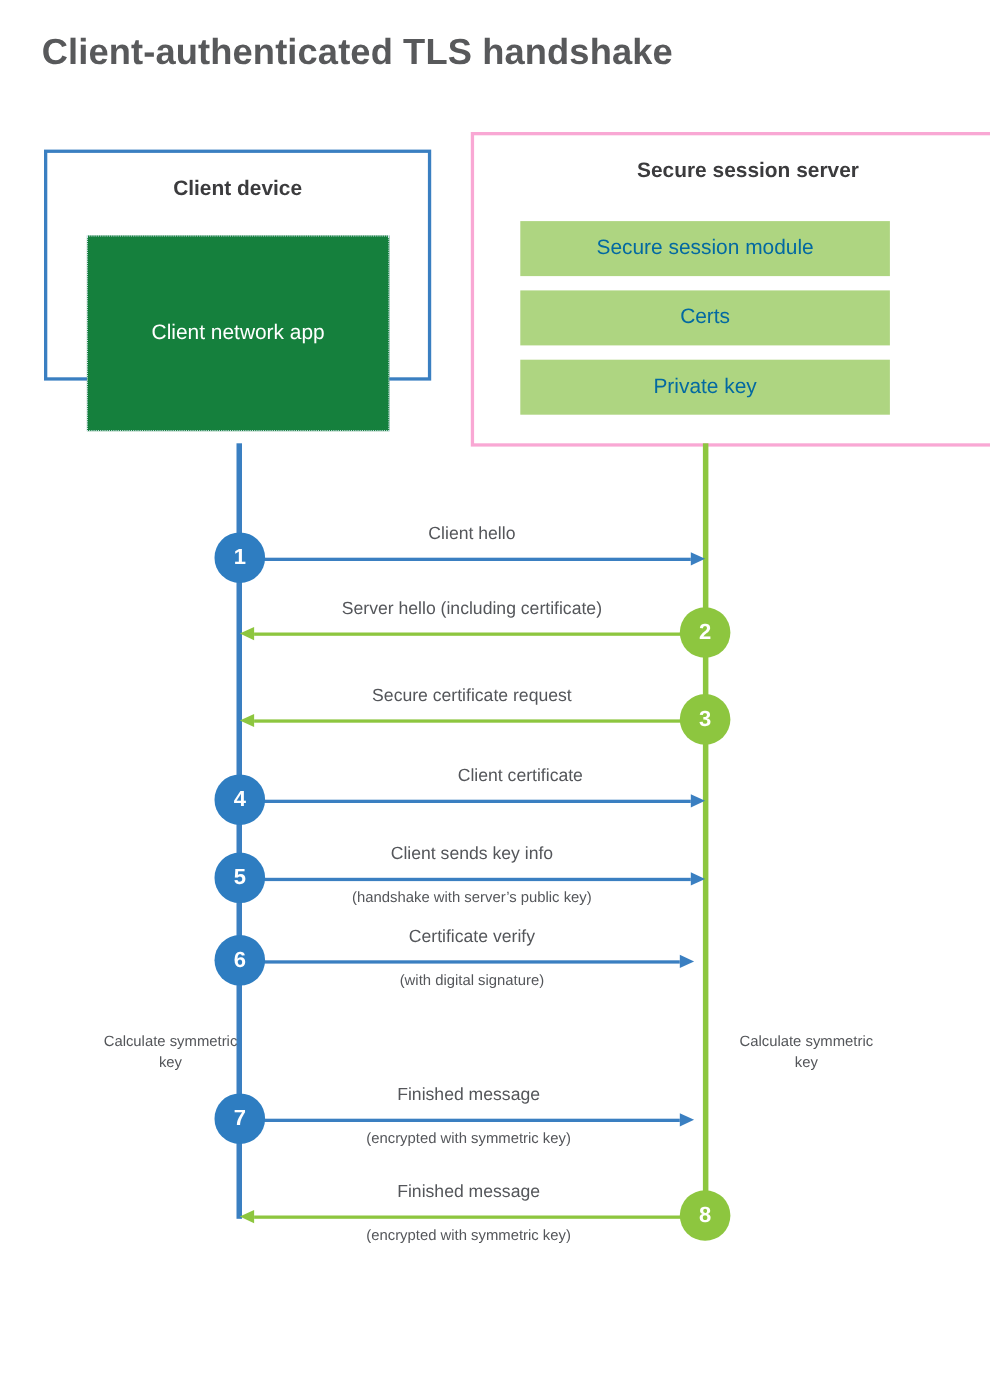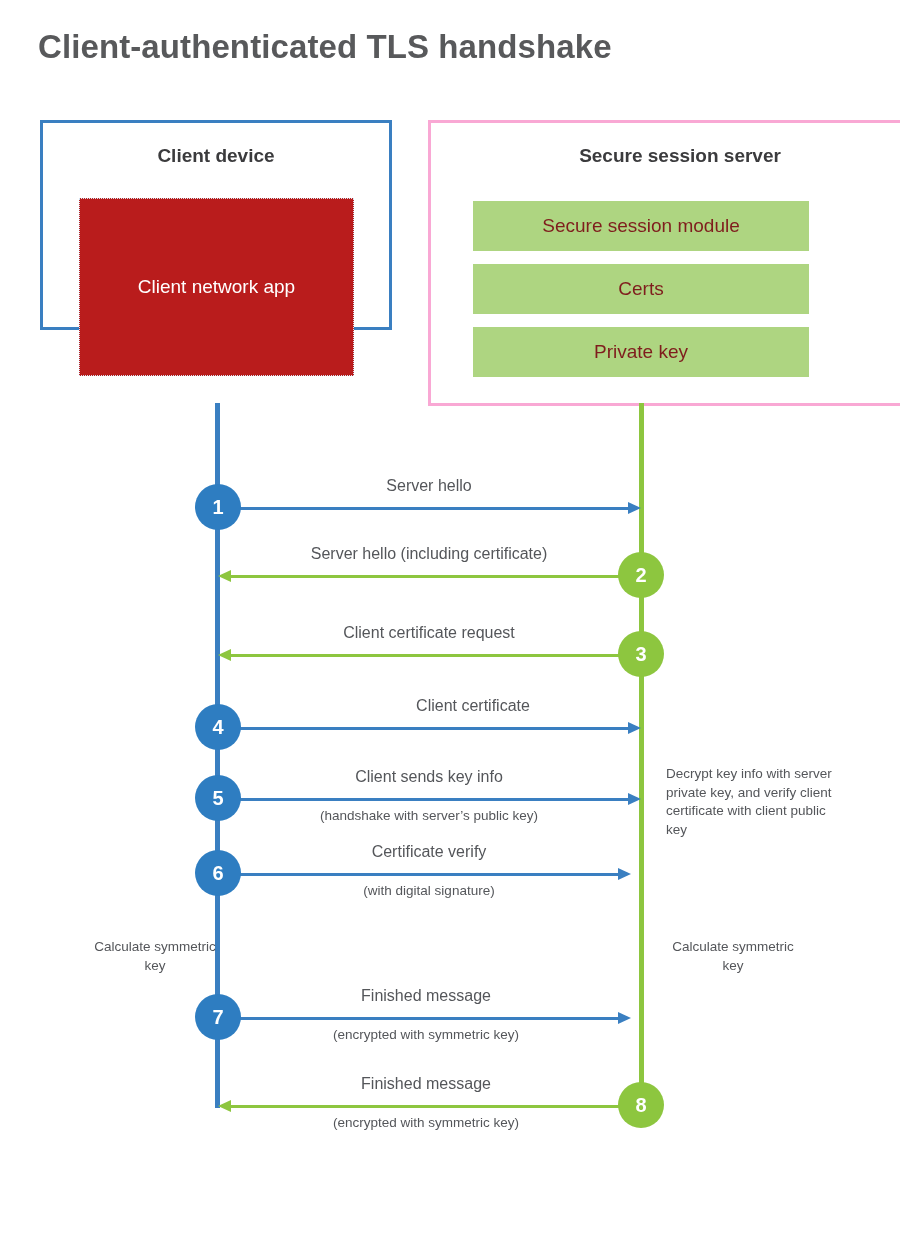--- a/index.html
+++ b/index.html
@@ -32,21 +32,21 @@
   }
 
   
   .entity-box {
     position: absolute;
     background: #ffffff;
     box-sizing: border-box;
   }
   .entity-box.client {
     left: 40px;
-    top: 120px;
+    top: 136px;
     width: 352px;
     height: 210px;
     border: 3px solid #3a7fc1;
   }
   .entity-box.server {
     left: 428px;
     top: 120px;
     width: 504px;
     height: 286px;
     border: 3px solid #f9a8d4;
@@ -62,42 +62,42 @@
     color: #3b3b3d;
   }
 
   
   .client-app-panel {
     position: absolute;
     left: 36px;
     top: 75px;
     width: 275px;
     height: 178px;
-    background: #b91c1c;
+    background: #15803d;
     border: 1px dotted #d9e6f3;
     box-sizing: border-box;
     display: flex;
     align-items: center;
     justify-content: center;
     text-align: center;
     color: #ffffff;
     font-size: 19px;
     line-height: 1.3;
     font-weight: 400;
   }
   .server-bar {
     position: absolute;
     left: 42px;
     width: 336px;
     height: 50px;
     background: #aed581;
     display: flex;
     align-items: center;
     justify-content: center;
-    color: #7f1d1d;
+    color: #0369a1;
     font-size: 19px;
     font-weight: 400;
   }
   .server-bar.b0 { top: 78px; }
   .server-bar.b1 { top: 141px; }
   .server-bar.b2 { top: 204px; }
 
   
   .lifeline {
     position: absolute;
@@ -206,35 +206,35 @@
     <div class="server-bar b2">Private key</div>
   </div>
 
   <div class="lifeline client"></div>
   <div class="lifeline server"></div>
 
   <div class="arrow-row" style="top:507px;">
     <div class="arrow-line blue" style="left:218px; width:410px;"></div>
     <div class="arrow-head right blue" style="left:628px;"></div>
     <div class="step-badge blue" style="left:195px;">1</div>
-    <div class="msg-label main" style="left:429px;">Server hello</div>
+    <div class="msg-label main" style="left:429px;">Client hello</div>
   </div>
 
   <div class="arrow-row" style="top:575px;">
     <div class="arrow-line green" style="left:231px; width:410px;"></div>
     <div class="arrow-head left green" style="left:218px;"></div>
     <div class="step-badge green" style="left:618px;">2</div>
     <div class="msg-label main" style="left:429px;">Server hello (including certificate)</div>
   </div>
 
   <div class="arrow-row" style="top:654px;">
     <div class="arrow-line green" style="left:231px; width:410px;"></div>
     <div class="arrow-head left green" style="left:218px;"></div>
     <div class="step-badge green" style="left:618px;">3</div>
-    <div class="msg-label main" style="left:429px;">Client certificate request</div>
+    <div class="msg-label main" style="left:429px;">Secure certificate request</div>
   </div>
 
   <div class="arrow-row" style="top:727px;">
     <div class="arrow-line blue" style="left:218px; width:410px;"></div>
     <div class="arrow-head right blue" style="left:628px;"></div>
     <div class="step-badge blue" style="left:195px;">4</div>
     <div class="msg-label main" style="left:429px;margin-left:44px;">Client certificate</div>
   </div>
 
   <div class="arrow-row" style="top:798px;">
@@ -262,19 +262,18 @@
   </div>
 
   <div class="arrow-row" style="top:1105px;">
     <div class="arrow-line green" style="left:231px; width:410px;"></div>
     <div class="arrow-head left green" style="left:218px;"></div>
     <div class="step-badge green" style="left:618px;">8</div>
     <div class="msg-label main" style="left:426px;">Finished message</div>
     <div class="msg-label sub" style="left:426px;">(encrypted with symmetric key)</div>
   </div>
 
-  <div class="side-note right" style="left:666px; top:765px; width:170px;">Decrypt key info with server private key, and verify client certificate with client public key</div>
 
   <div class="side-note center-left" style="left:88px; top:938px; width:134px;">Calculate symmetric key</div>
 
   <div class="side-note center-left" style="left:666px; top:938px; width:134px;">Calculate symmetric key</div>
 
 </div>
 
 </body></html>

